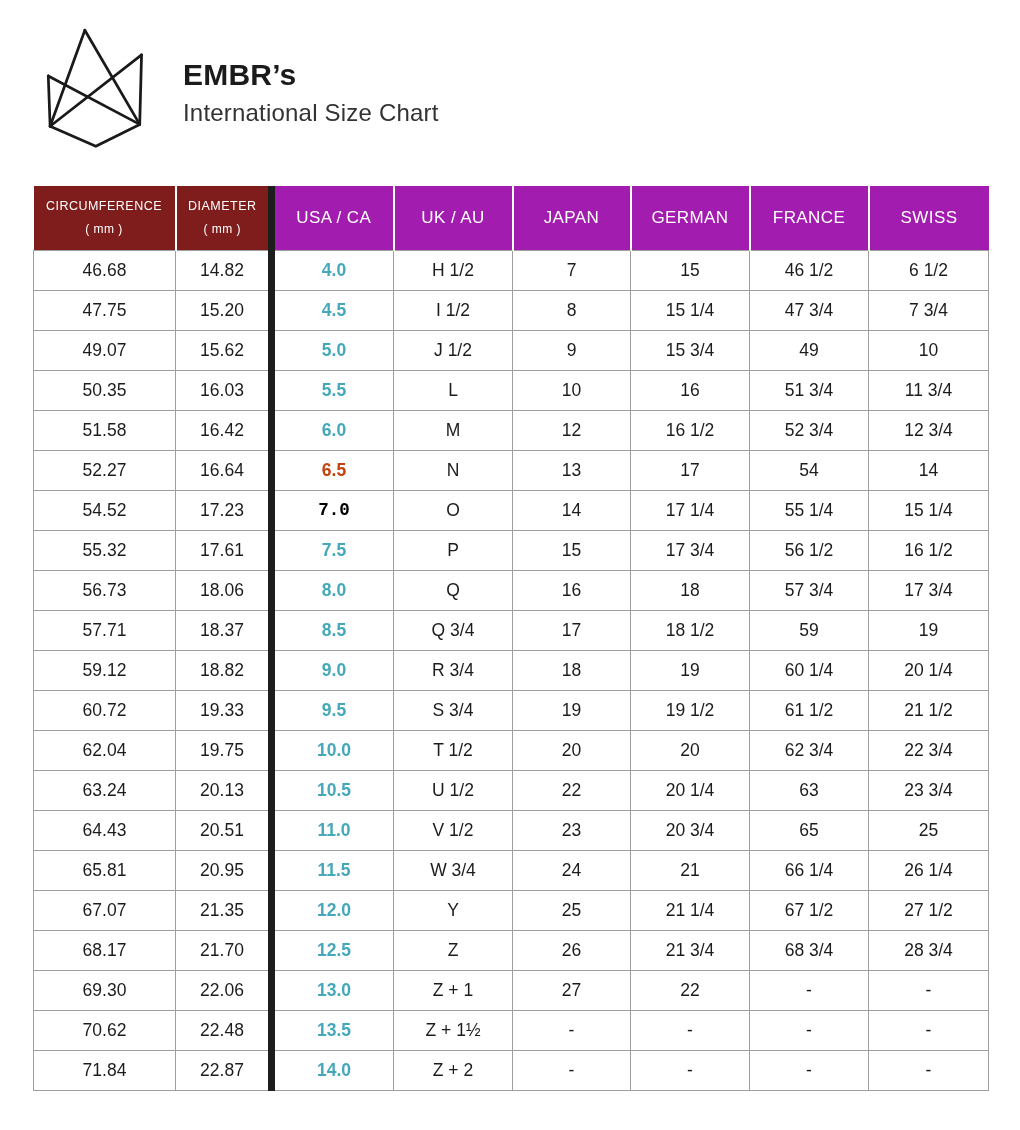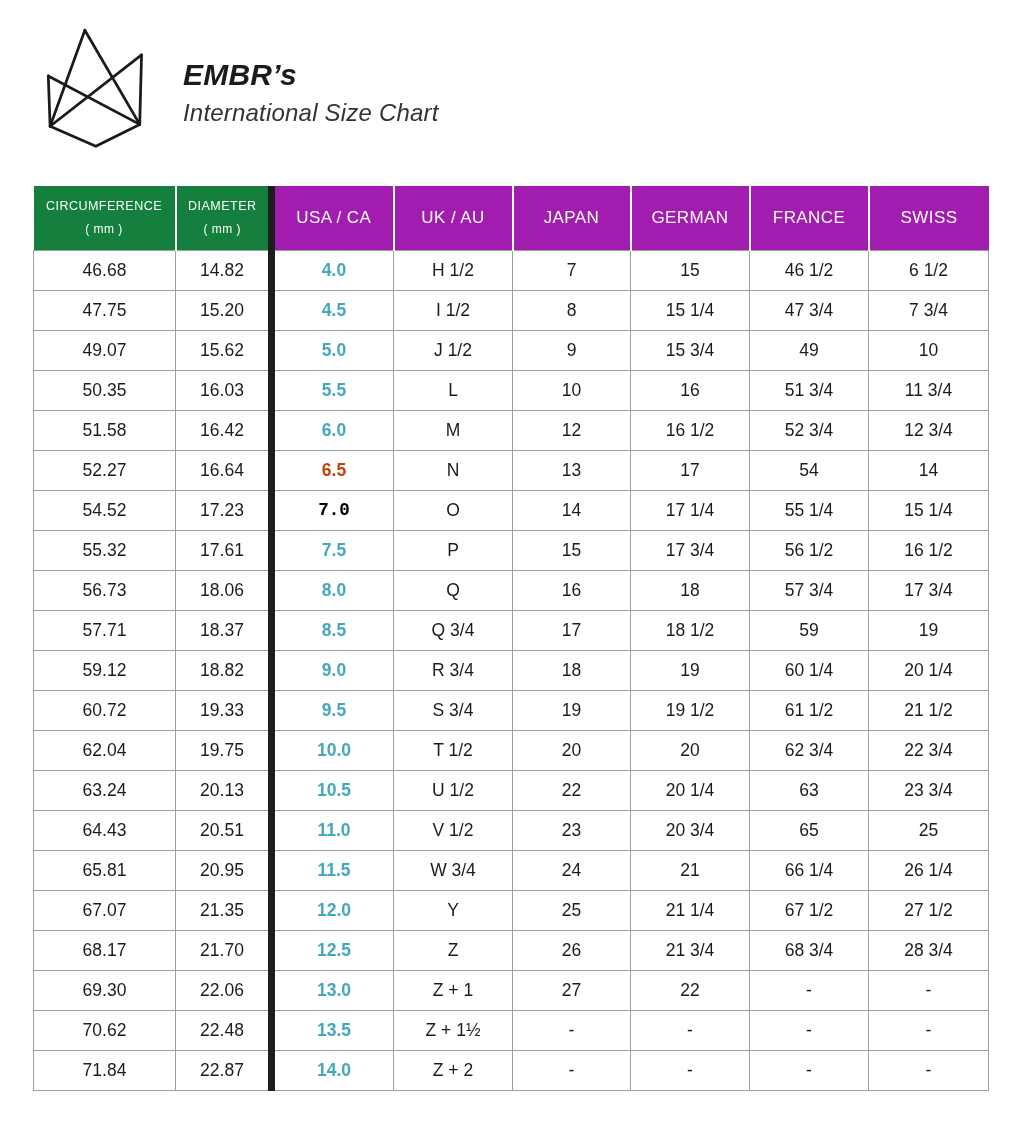--- a/index.html
+++ b/index.html
@@ -3,42 +3,42 @@
 <meta charset="utf-8">
 <style>
   * { margin: 0; padding: 0; box-sizing: border-box; }
   html, body { background: #fff; }
   body {
     width: 1020px; height: 1130px;
     font-family: "Liberation Sans", sans-serif;
     position: relative;
     overflow: hidden;
   }
-  .brand-header { position: absolute; top: 0; left: 0; width: 1000px; height: 186px; font-style: italic; }
+  .brand-header { position: absolute; top: 0; left: 0; width: 1000px; height: 186px; }
   .logo { position: absolute; left: 30px; top: 12px; width: 128px; height: 148px; }
   .logo svg { width: 100%; height: 100%; }
   .titles { position: absolute; left: 183px; top: 58px; }
   .brand-name { font-size: 30px; font-weight: 700; color: #1b1b1b; letter-spacing: 0.2px; }
   .brand-tagline { font-size: 24px; font-weight: 400; color: #333; margin-top: 7px; letter-spacing: 0.2px; }
 
   .size-table { position: absolute; left: 33px; top: 186px; border-collapse: collapse; table-layout: fixed; }
   .size-table col.c1 { width: 142px; }
   .size-table col.c2 { width: 96px; }
   .size-table col.c3 { width: 122px; }
   .size-table col.c4 { width: 119px; }
   .size-table col.c5 { width: 118px; }
   .size-table col.c6 { width: 119px; }
   .size-table col.c7 { width: 119px; }
   .size-table col.c8 { width: 120px; }
 
   .size-table thead th {
     height: 64px; vertical-align: middle; text-align: center;
     color: #ffffff; font-weight: 400; padding: 0;
   }
-  .size-table thead th.dark { background: #15803d; }
+  .size-table thead th.dark { background: #7f1d1d; }
   .size-table thead th.gray { background: #a21caf; font-size: 17px; letter-spacing: 0.4px; }
   .size-table thead th + th { border-left: 2px solid #ffffff; }
   .size-table thead th.divider { border-left: 7px solid #1d1d1d; }
   .hdr-label { display: block; font-size: 12.5px; letter-spacing: 0.5px; }
   .hdr-sub { display: block; font-size: 12px; margin-top: 9px; letter-spacing: 0.5px; }
 
   .size-table tbody td {
     height: 40px; text-align: center; vertical-align: middle;
     border: 1px solid #9e9e9e;
     font-size: 17.5px; color: #1c1c1c; background: #fff;

